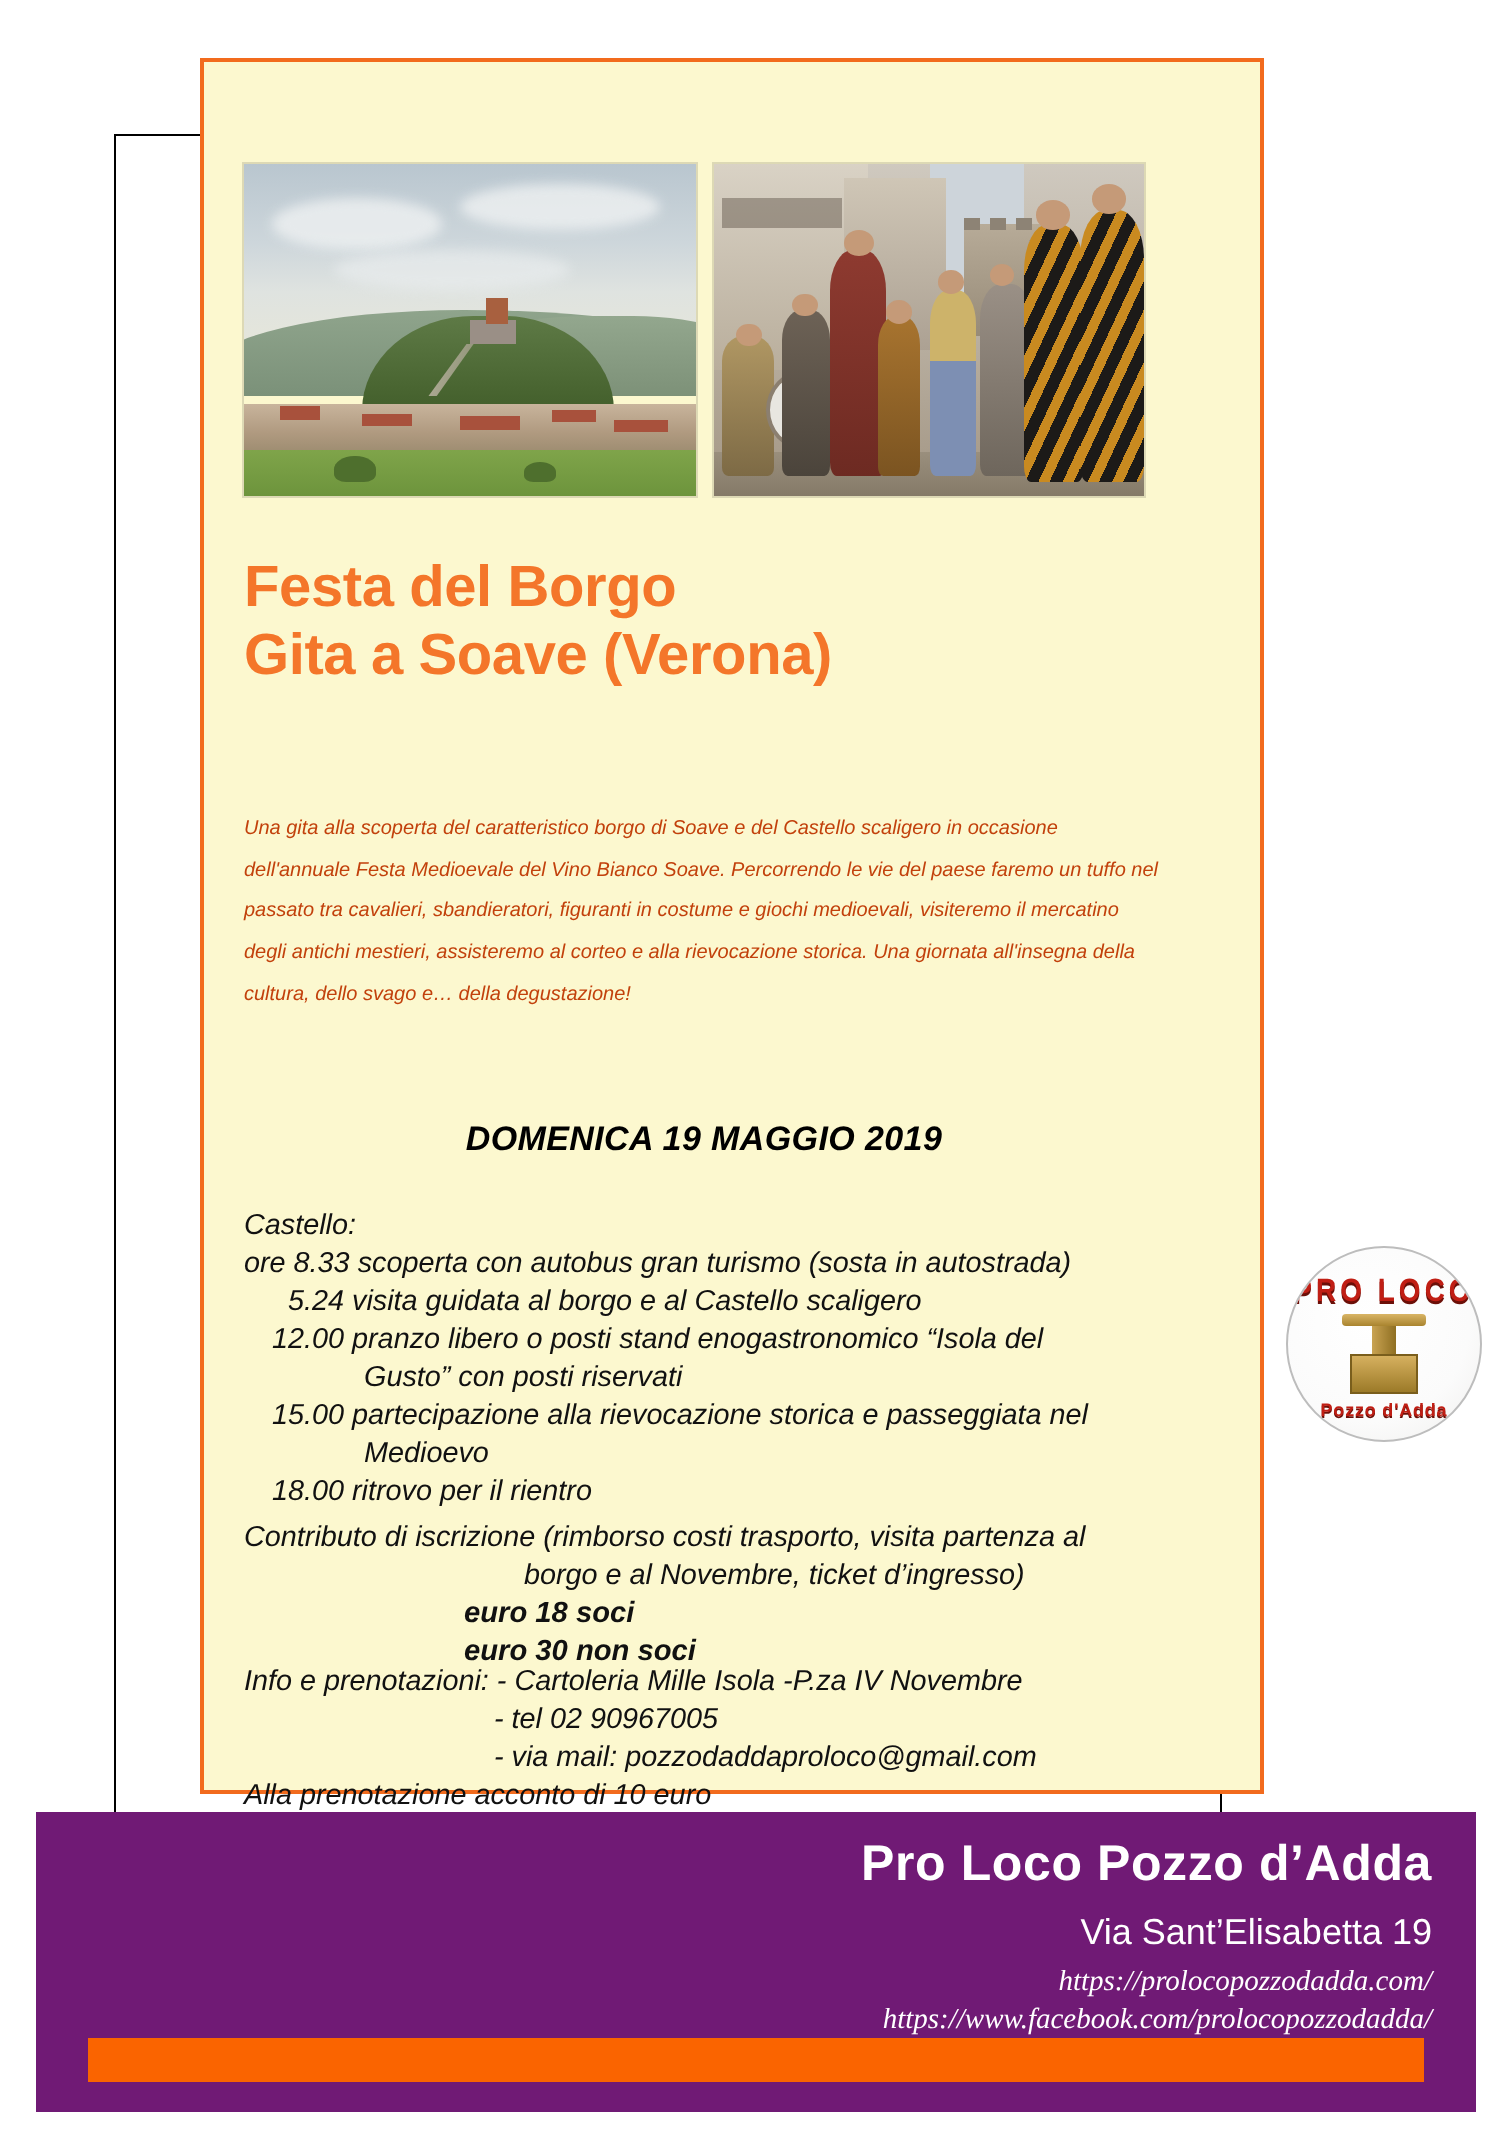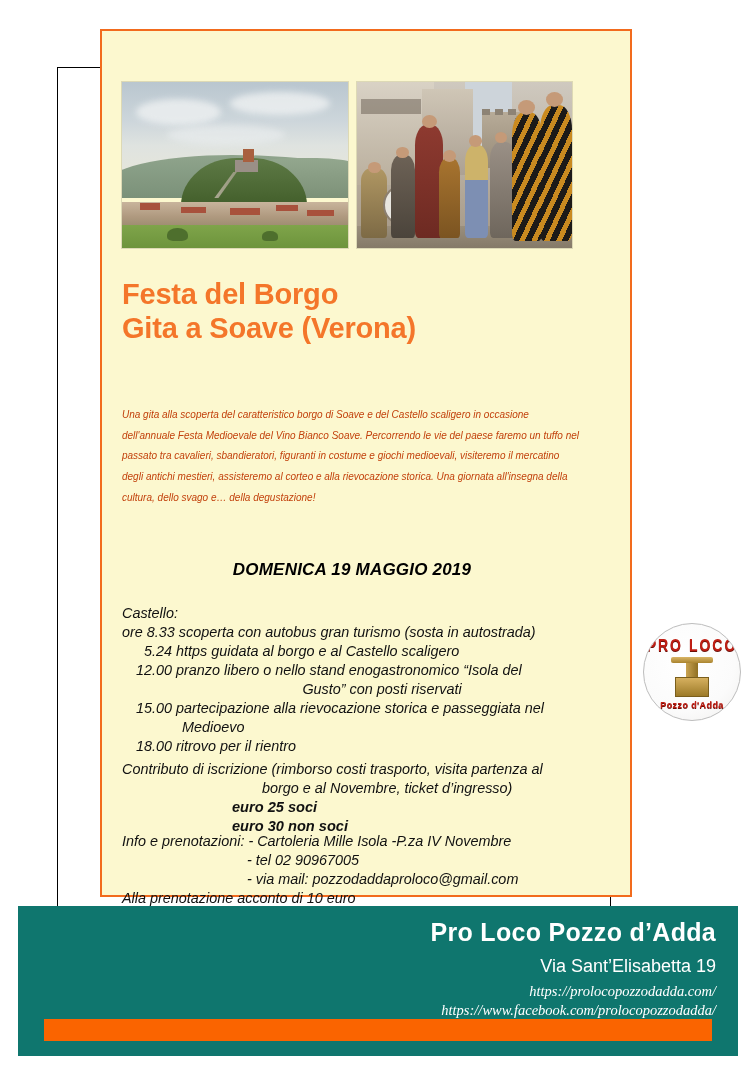--- a/index.html
+++ b/index.html
@@ -180,21 +180,21 @@
     width: 460px;
     font-style: italic;
     font-size: 14.4px;
     line-height: 19px;
     color: #111111;
   }
   .prog-head { }
   .prog-item { white-space: normal; }
   .prog-item.ind1 { padding-left: 22px; text-indent: -0px; }
   .prog-item.ind2 { padding-left: 14px; }
-  .prog-cont1 { padding-left: 60px; text-align: center; }
+  .prog-cont1 { padding-left: 60px; }
   .prog-cont2 { padding-left: 60px; }
 
   .contributo {
     position: absolute;
     left: 20px;
     top: 729px;
     width: 460px;
     font-style: italic;
     font-size: 14.4px;
     line-height: 19px;
@@ -277,21 +277,21 @@
     border:1px solid #7a5e1c; box-sizing:border-box;
   }
 
   
   .footer {
     position: absolute;
     left: 18px;
     top: 906px;
     width: 720px;
     height: 150px;
-    background: #0f766e;
+    background: #701a75;
     z-index: 5;
   }
   .footer-title {
     position: absolute;
     right: 22px;
     top: 12px;
     color: #ffffff;
     font-size: 25px;
     font-weight: bold;
     letter-spacing: .3px;
@@ -402,45 +402,45 @@
   <div class="programma">
     <div class="prog-head">Castello:</div>
 
     <div class="prog-item">
       <span>ore 8.33</span>
       <span>scoperta con autobus gran turismo (sosta in autostrada)</span>
     </div>
 
     <div class="prog-item ind1">
       <span>5.24</span>
-      <span>https guidata al borgo e al Castello scaligero</span>
+      <span>visita guidata al borgo e al Castello scaligero</span>
     </div>
 
     <div class="prog-item ind2">
       <span>12.00</span>
-      <span>pranzo libero o nello stand enogastronomico “Isola del</span>
+      <span>pranzo libero o posti stand enogastronomico “Isola del</span>
     </div>
     <div class="prog-cont1">Gusto” con posti riservati</div>
 
     <div class="prog-item ind2">
       <span>15.00</span>
       <span>partecipazione alla rievocazione storica e passeggiata nel</span>
     </div>
     <div class="prog-cont2">Medioevo</div>
 
     <div class="prog-item ind2">
       <span>18.00</span>
       <span>ritrovo per il rientro</span>
     </div>
   </div>
 
   <div class="contributo">
     <div>Contributo di iscrizione (rimborso costi trasporto, visita partenza al</div>
     <div class="contr-l2">borgo e al Novembre, ticket d’ingresso)</div>
-    <div class="euro">euro 25 soci</div>
+    <div class="euro">euro 18 soci</div>
     <div class="euro">euro 30 non soci</div>
   </div>
 
   <div class="info">
     <div>Info e prenotazioni: - Cartoleria Mille Isola -P.za IV Novembre</div>
     <div class="info-sub">-  tel 02 90967005</div>
     <div class="info-sub">-  via mail: pozzodaddaproloco@gmail.com</div>
     <div>Alla prenotazione acconto di 10 euro</div>
     <div>Termine iscrizioni: 30 aprile 2019</div>
   </div>

